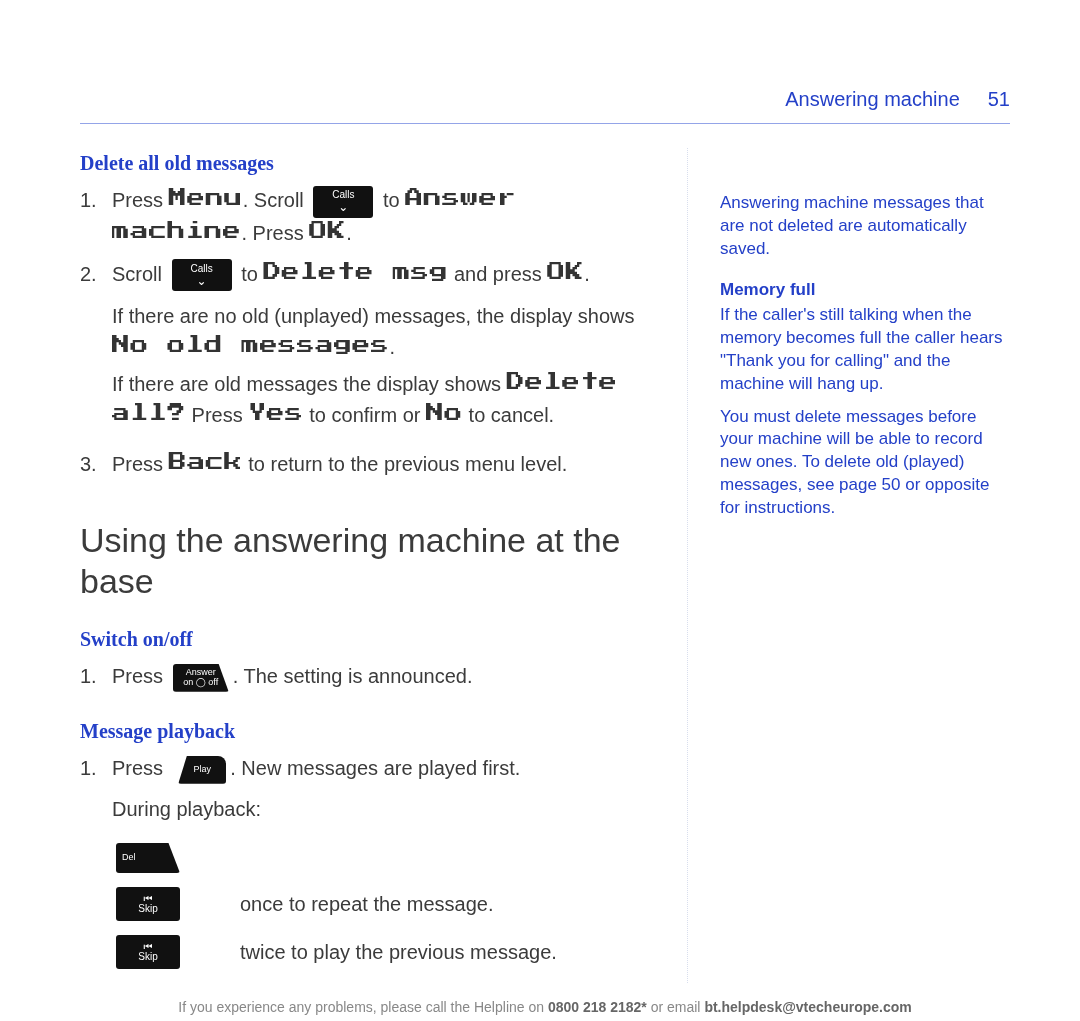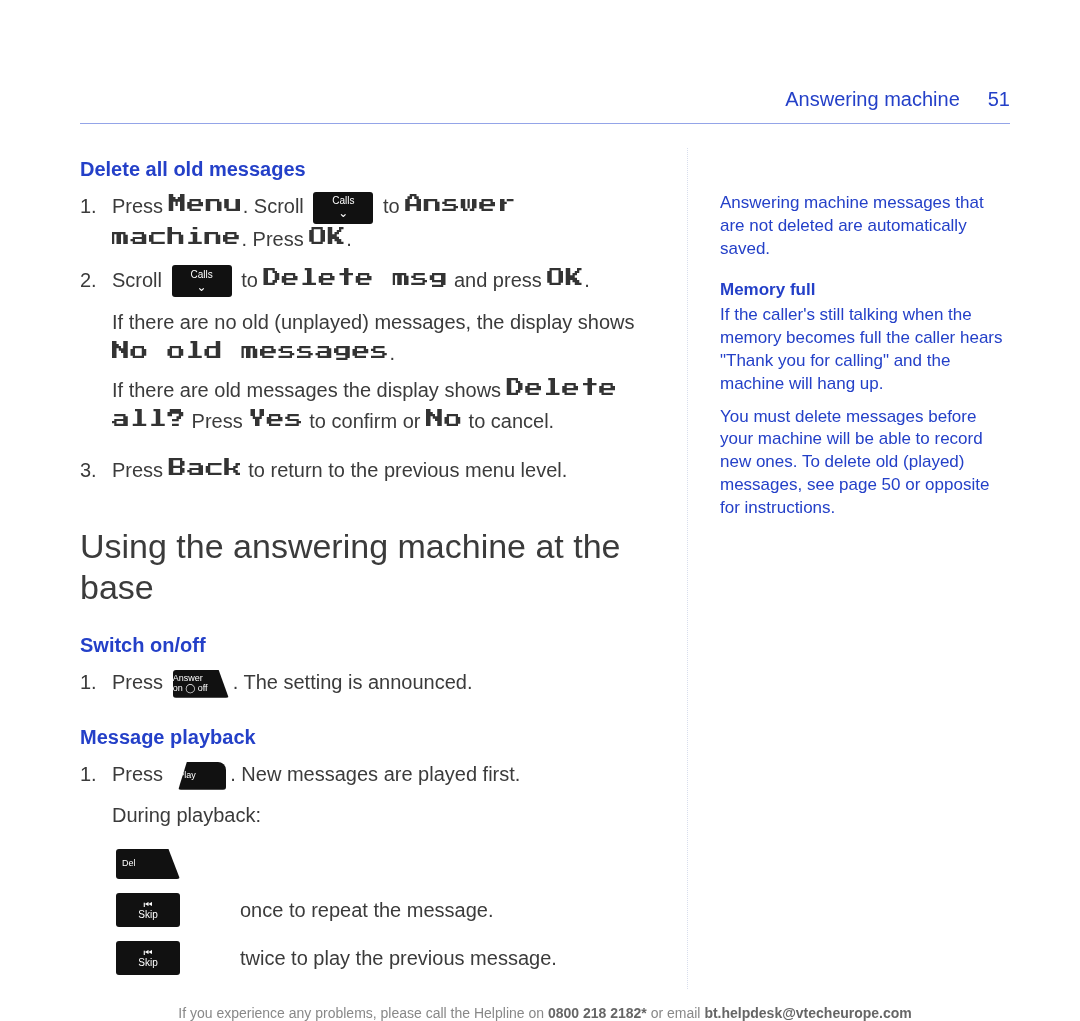--- a/index.html
+++ b/index.html
@@ -58,21 +58,22 @@
   .side p { margin: 0 0 10px; }
   .side .side-heading {
     font-weight: 700;
     margin-top: 18px;
     margin-bottom: 2px;
   }
   h2.sub {
     color: var(--blue);
     font-size: 20px;
     font-weight: 700;
-    margin: 10px 0 10px;
+    margin: 4px 0 10px;
+    font-family: Liberation Serif, serif;
   }
   h1.section {
     font-size: 34px;
     font-weight: 400;
     color: #3b3b3b;
     margin: 40px 0 26px;
     line-height: 1.2;
   }
   .step {
     font-size: 20px;
@@ -115,20 +116,21 @@
     position: relative;
     background: #111;
     color: #fff;
     width: 56px;
     height: 28px;
     border-radius: 3px 8px 3px 3px;
     clip-path: polygon(0 0, 82% 0, 100% 100%, 0 100%);
     display: inline-flex;
     flex-direction: column;
     justify-content: center;
+    align-items: center;
     font-size: 9px;
     line-height: 1.05;
     vertical-align: middle;
     margin: 0 4px;
   }
   .key-left-slant {
     clip-path: polygon(18% 0, 100% 0, 100% 100%, 0 100%);
   }
   .key .top-line { font-size: 10px; }
   .key .chev { font-size: 12px; line-height: 1; }

